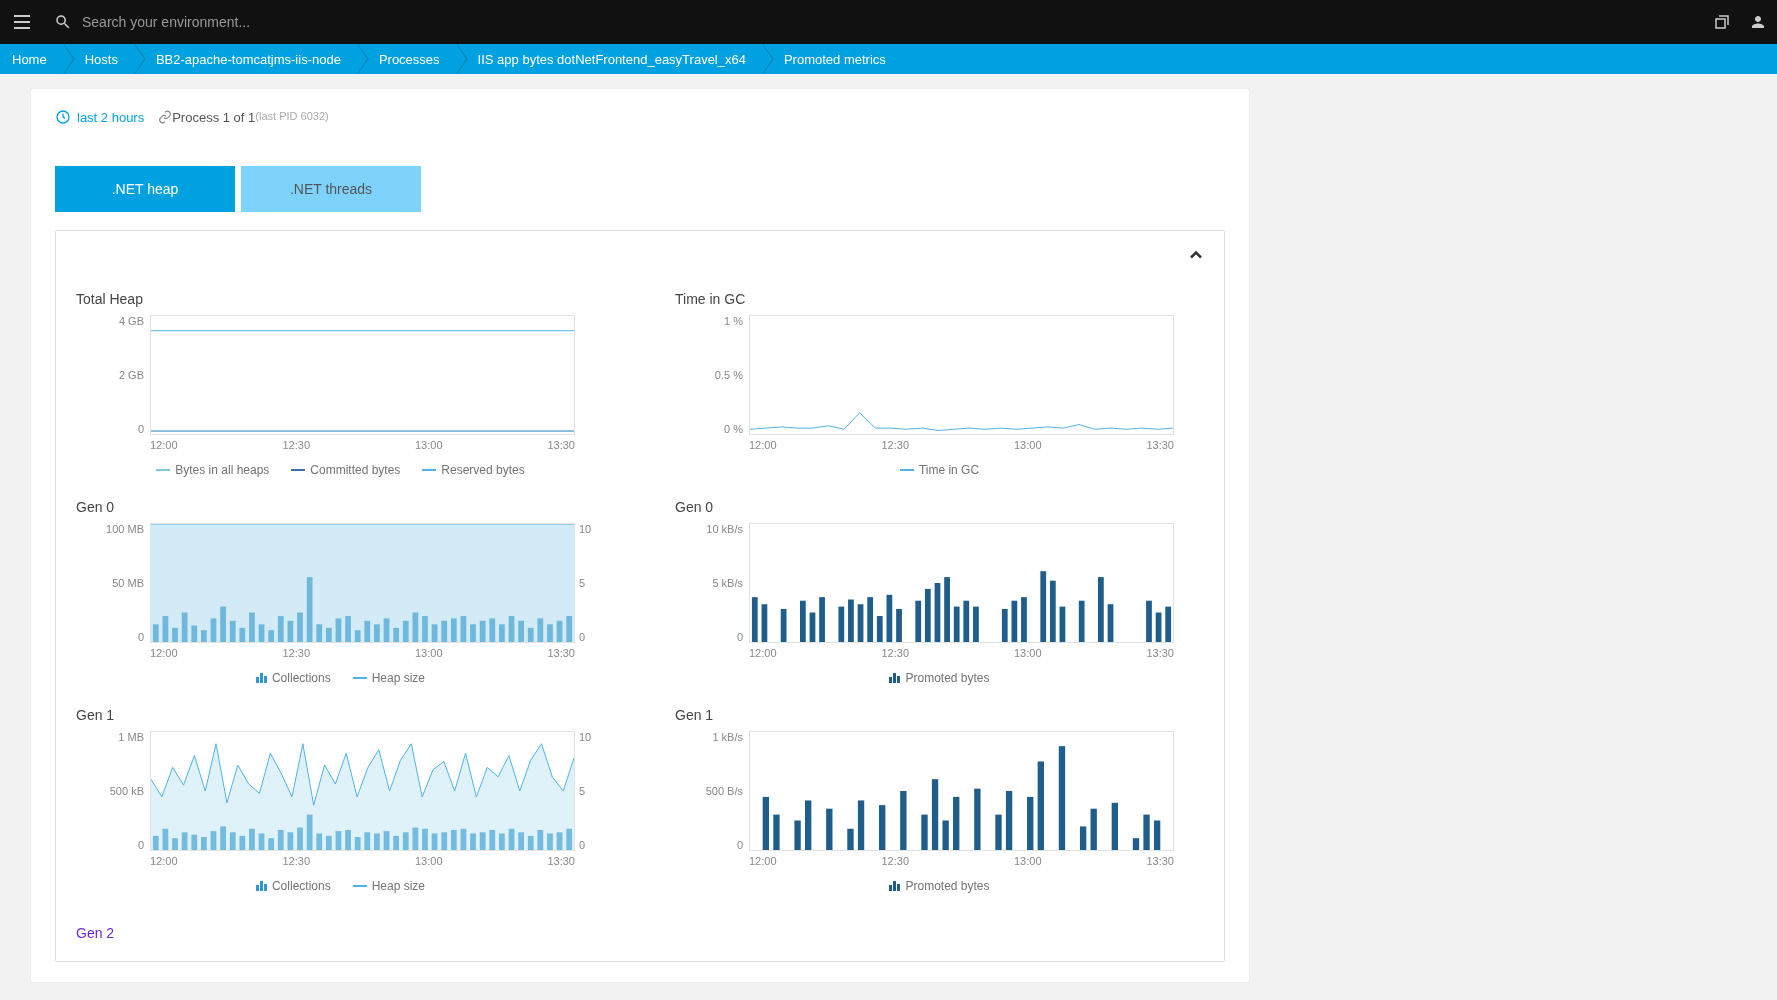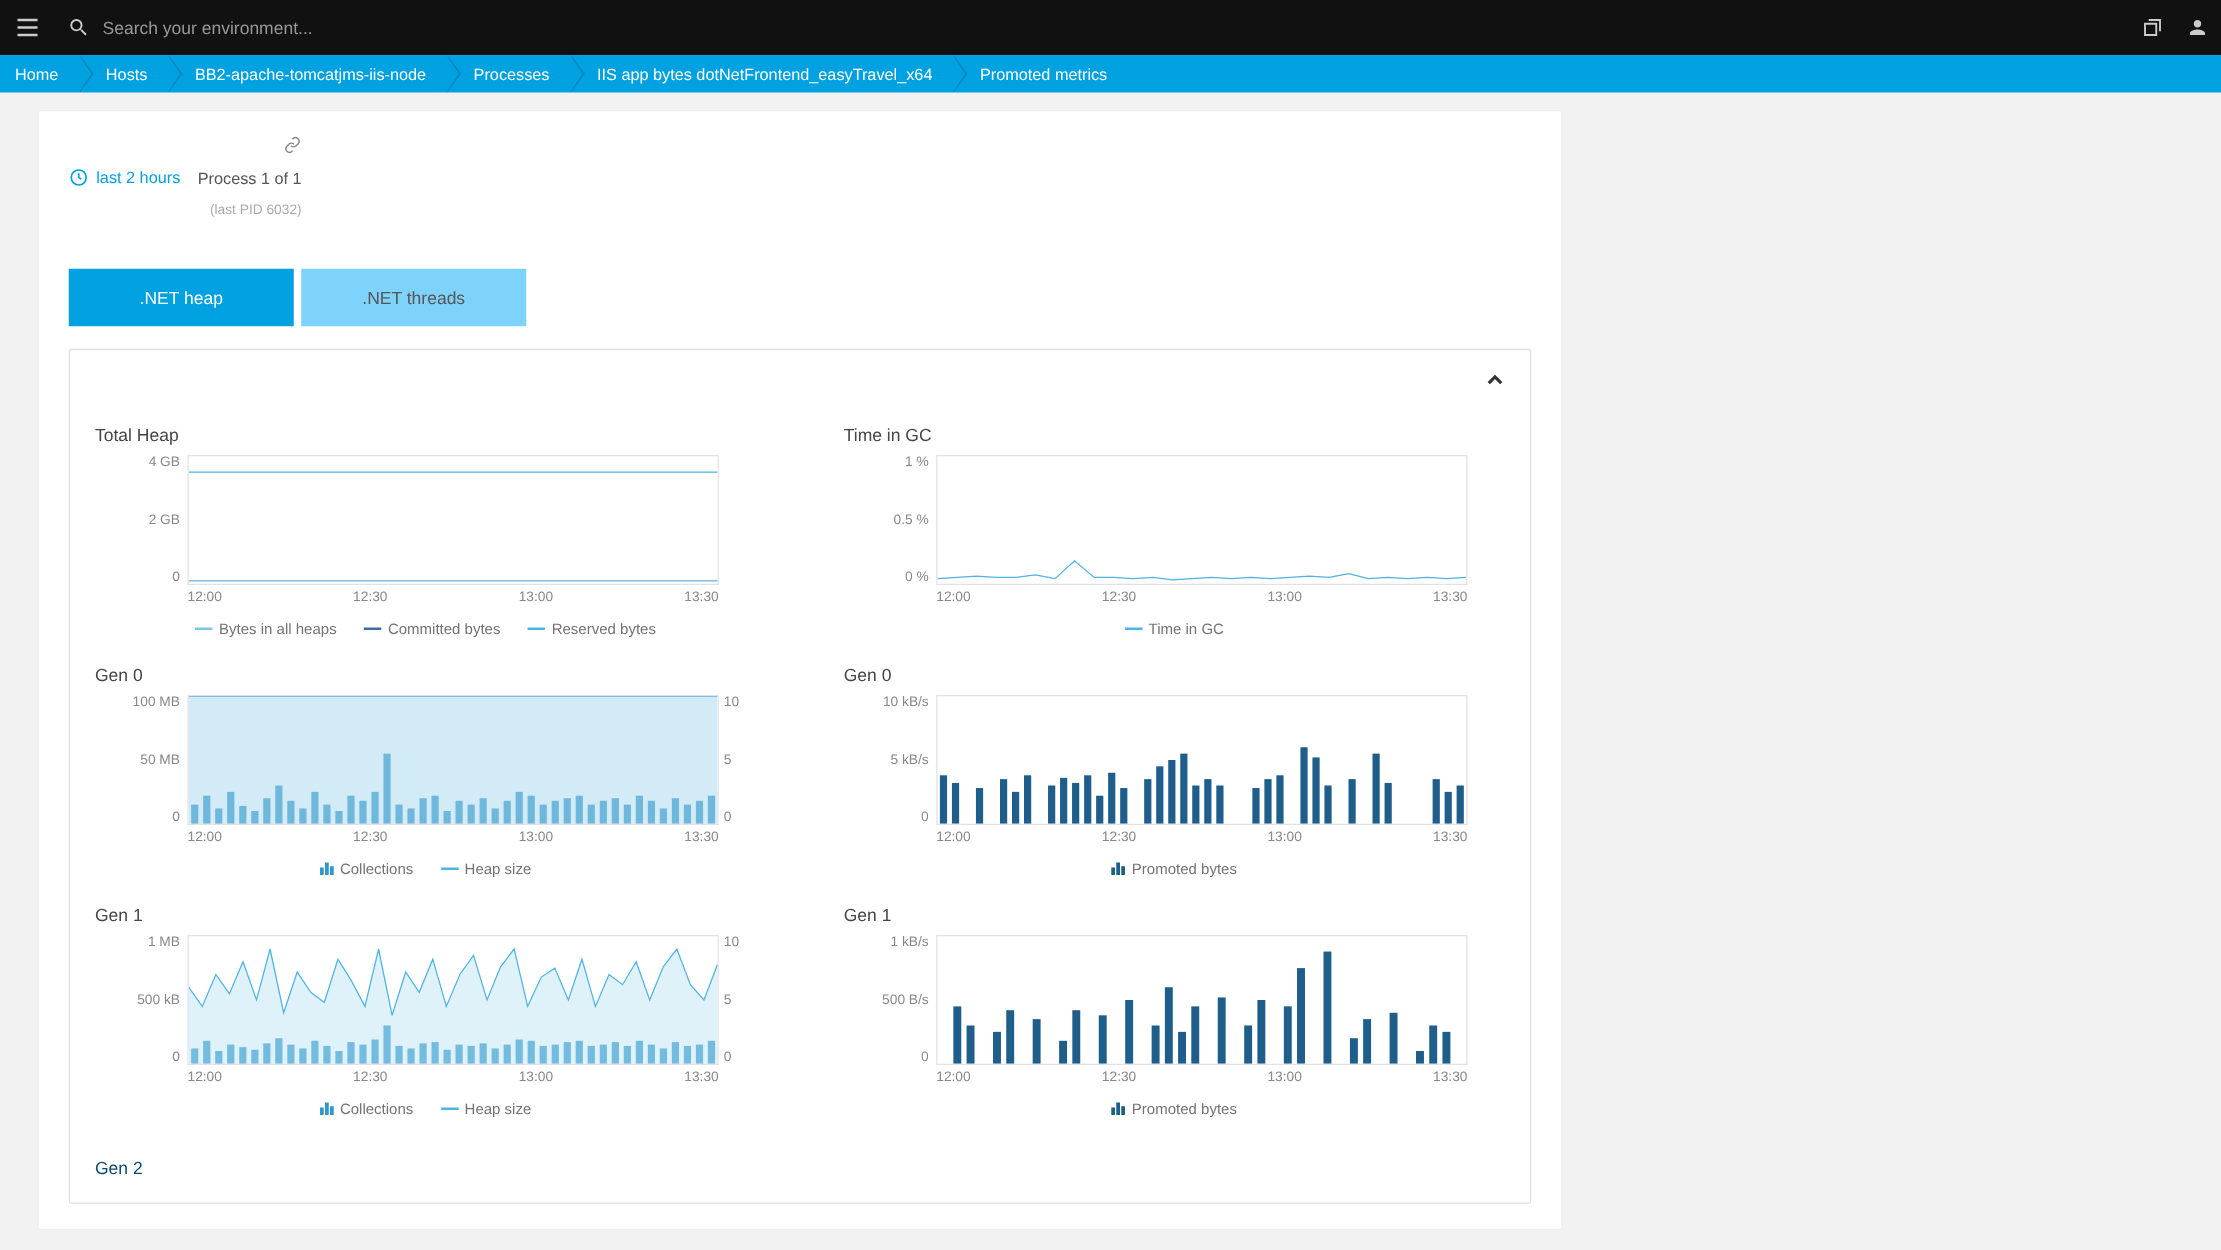--- a/index.html
+++ b/index.html
@@ -27,46 +27,46 @@
     border-top: 15px solid transparent; border-bottom: 15px solid transparent;
     border-left: 11px solid rgba(0,0,0,0.15); z-index: 1;
   }
   .crumb:last-child::after, .crumb:last-child::before { display: none; }
   
   .wrapper { display: flex; }
   .content { background: #fff; margin: 14px 0 14px 30px; width: 1220px; padding: 20px 24px; border: 1px solid #eee; border-radius: 2px; }
   
   .meta-row { display: flex; align-items: center; gap: 14px; font-size: 13px; margin-bottom: 16px; }
   .time-sel { color: #00a1e0; display: flex; align-items: center; gap: 6px; cursor: pointer; }
-  .proc-info { color: #555; display: flex; align-items: flex-end; gap: 12px; flex-direction: column; }
+  .proc-info { color: #555; display: flex; align-items: flex-start; gap: 0; }
   .proc-pid { color: #aaa; font-size: 11px; }
   
   .tabs { display: flex; gap: 6px; margin-bottom: 18px; }
   .tab { width: 180px; height: 46px; display: flex; align-items: center; justify-content: center; font-size: 14px; cursor: pointer; margin-top: 25px; }
   .tab.active { background: #00a1e0; color: #fff; }
   .tab.inactive { background: #7dd3fc; color: #555; }
   
   .card { border: 1px solid #ddd; border-radius: 2px; padding: 20px; position: relative; }
   .collapse-toggle { position: absolute; right: 18px; top: 14px; cursor: pointer; }
   
   .chart-grid { display: grid; grid-template-columns: 1fr 1fr; gap: 22px 70px; margin-top: 40px; }
   .chart-block { }
   .chart-title { font-size: 14px; color: #454545; margin-bottom: 8px; }
-  .chart-area { position: relative; height: 104px; margin-left: 74px; margin-right: 30px; }
+  .chart-area { position: relative; height: 120px; margin-left: 74px; margin-right: 30px; }
   .yaxis { position: absolute; left: -70px; top: 0; bottom: 0; width: 64px; display: flex; flex-direction: column; justify-content: space-between; text-align: right; font-size: 11px; color: #888; }
   .yaxis2 { position: absolute; right: -28px; top: 0; bottom: 0; width: 24px; display: flex; flex-direction: column; justify-content: space-between; text-align: left; font-size: 11px; color: #888; }
   .plotbox { position: absolute; inset: 0; border: 1px solid #e2e2e2; background: #fff; }
   .xaxis { margin-left: 74px; margin-right: 30px; display: flex; justify-content: space-between; font-size: 11px; color: #888; padding: 4px 0; }
   .legend { display: flex; justify-content: center; gap: 22px; margin-top: 8px; font-size: 12px; color: #737373; }
   .legend-item { display: flex; align-items: center; gap: 5px; }
   .lg-line { width: 14px; height: 2px; display: inline-block; }
   .lg-bar { display: inline-flex; gap: 1px; align-items: flex-end; }
   .lg-bar span { width: 3px; background: #3397cf; }
   .chart-svg { position: absolute; inset: 0; width: 100%; height: 100%; }
-  .gen-title { font-size: 14px; color: #0c4a6e; margin-top: 10px; }
+  .gen-title { font-size: 14px; color: #6d28d9; margin-top: 10px; }
 </style>
 </head>
 <body>
 
 <div class="topbar">
   <div class="hamburger">
       <span></span>
       <span></span>
       <span></span>
     </div>

